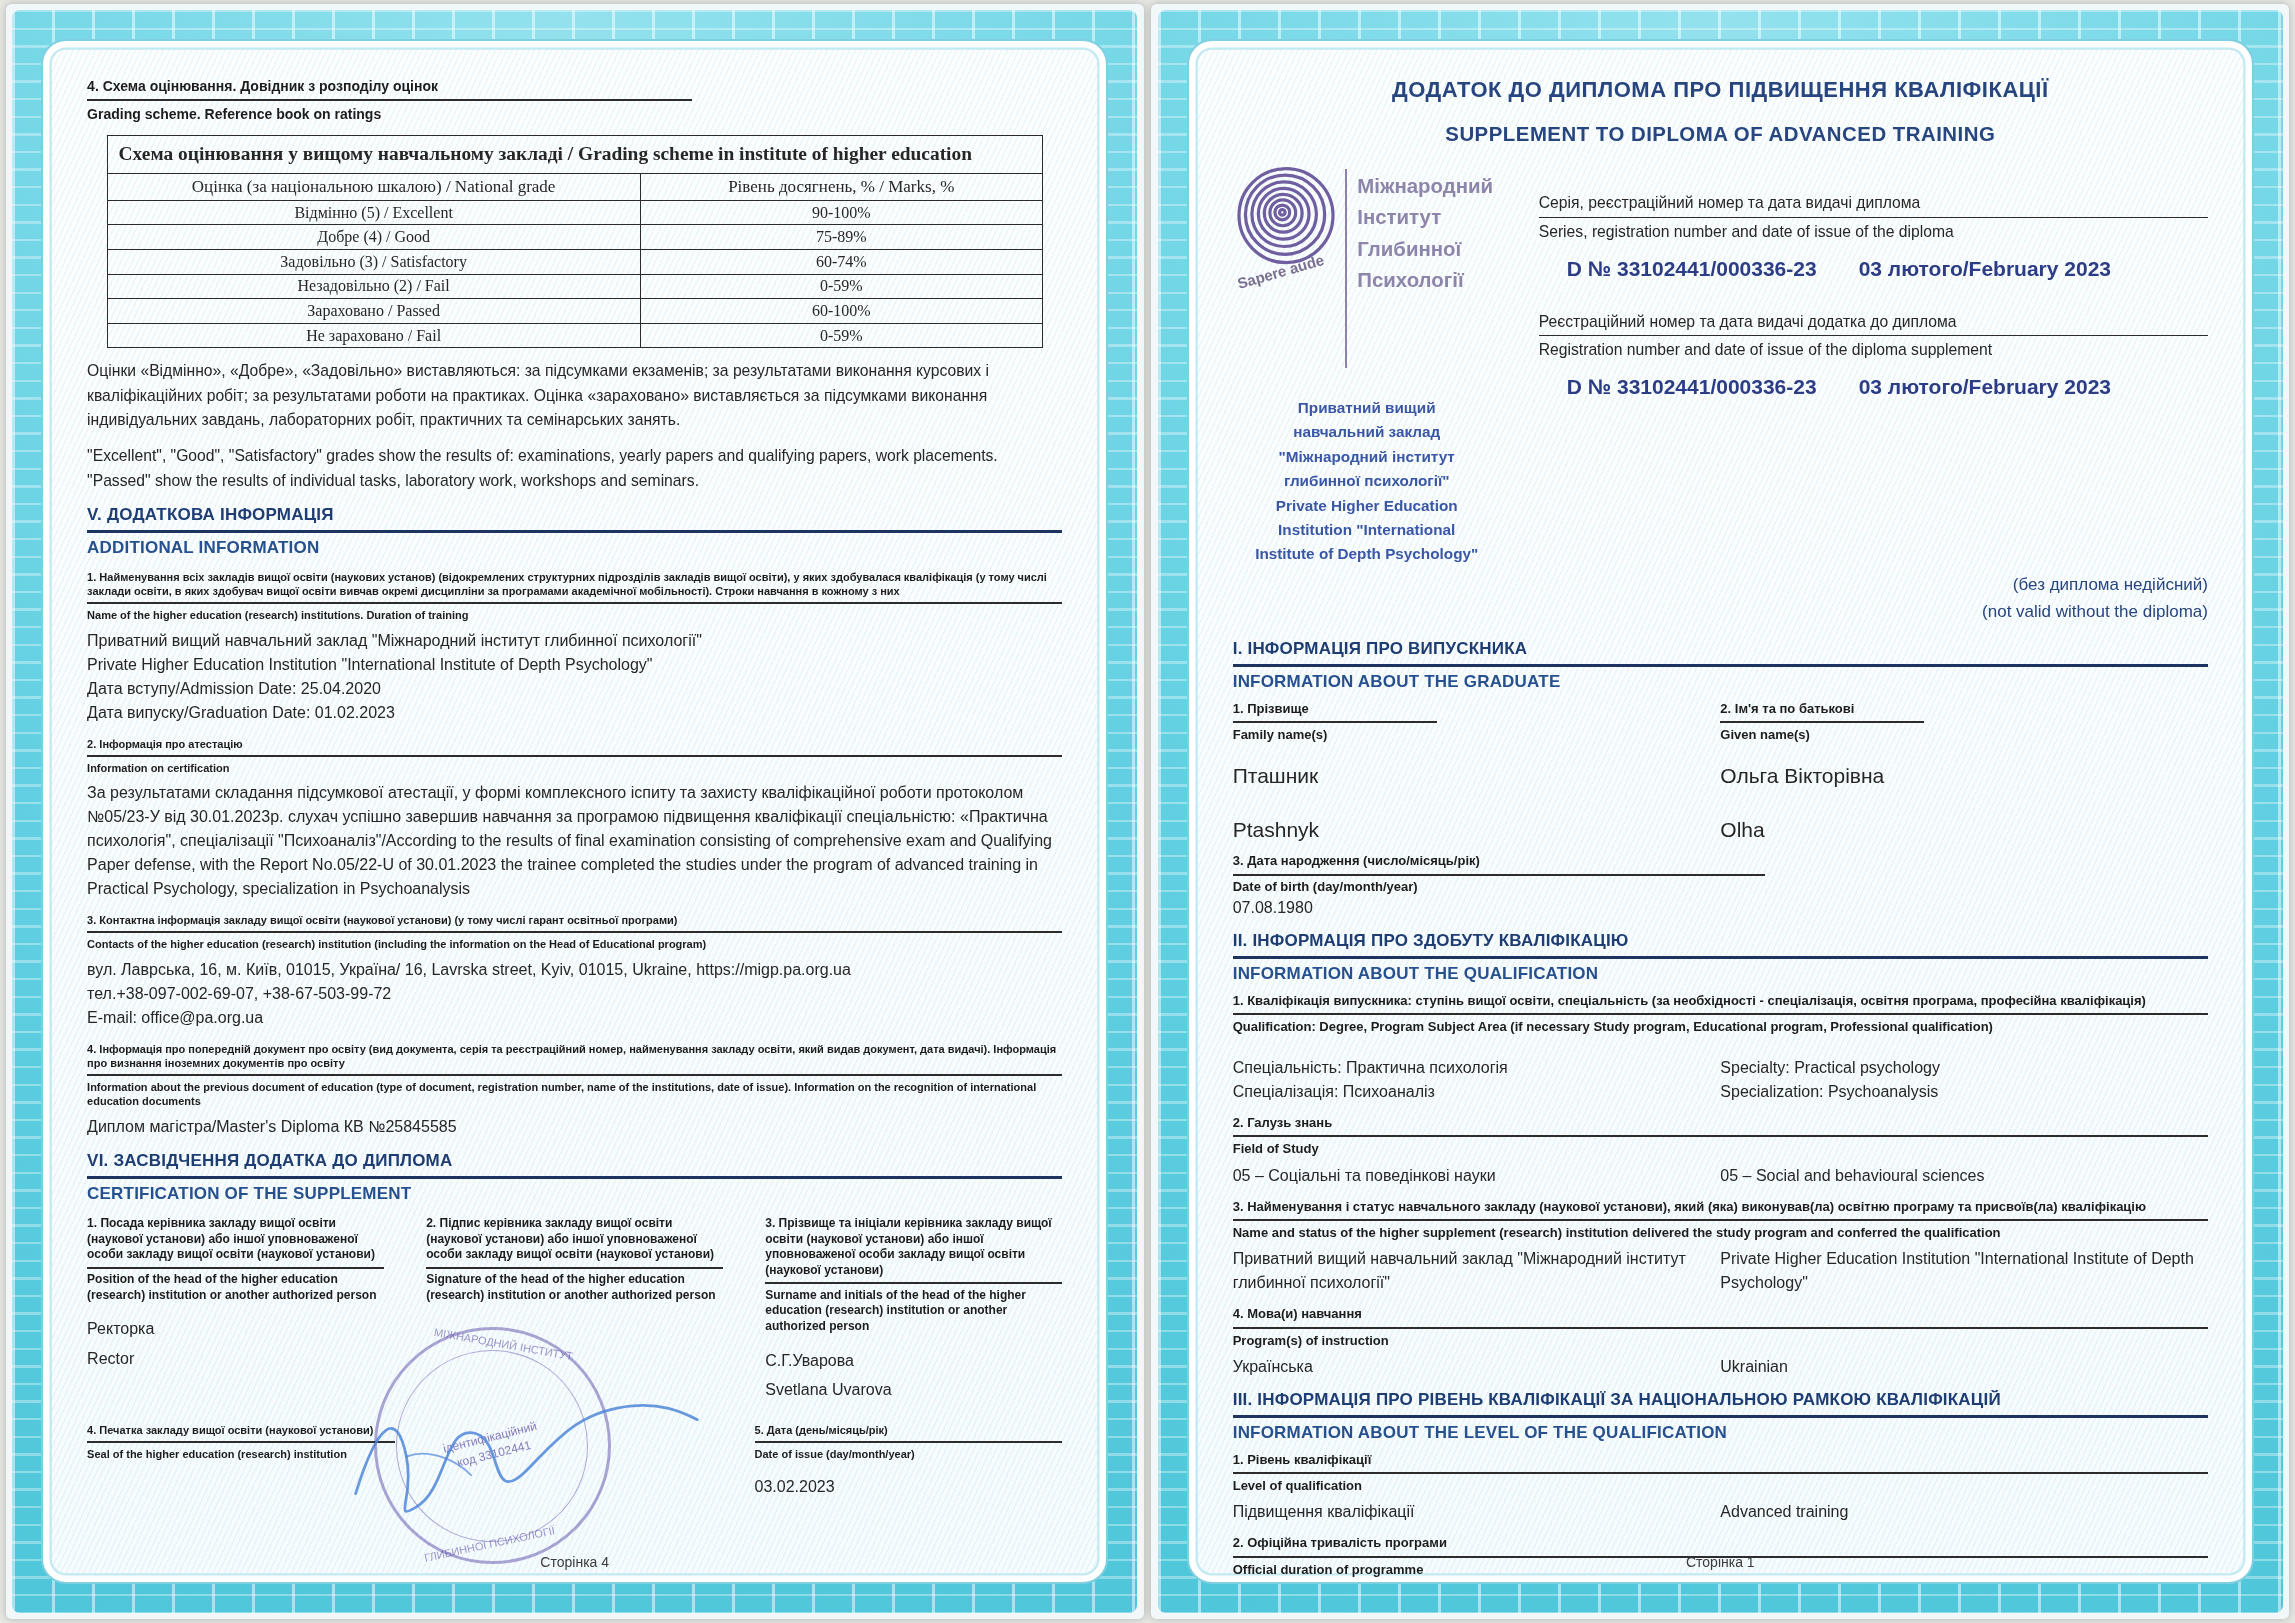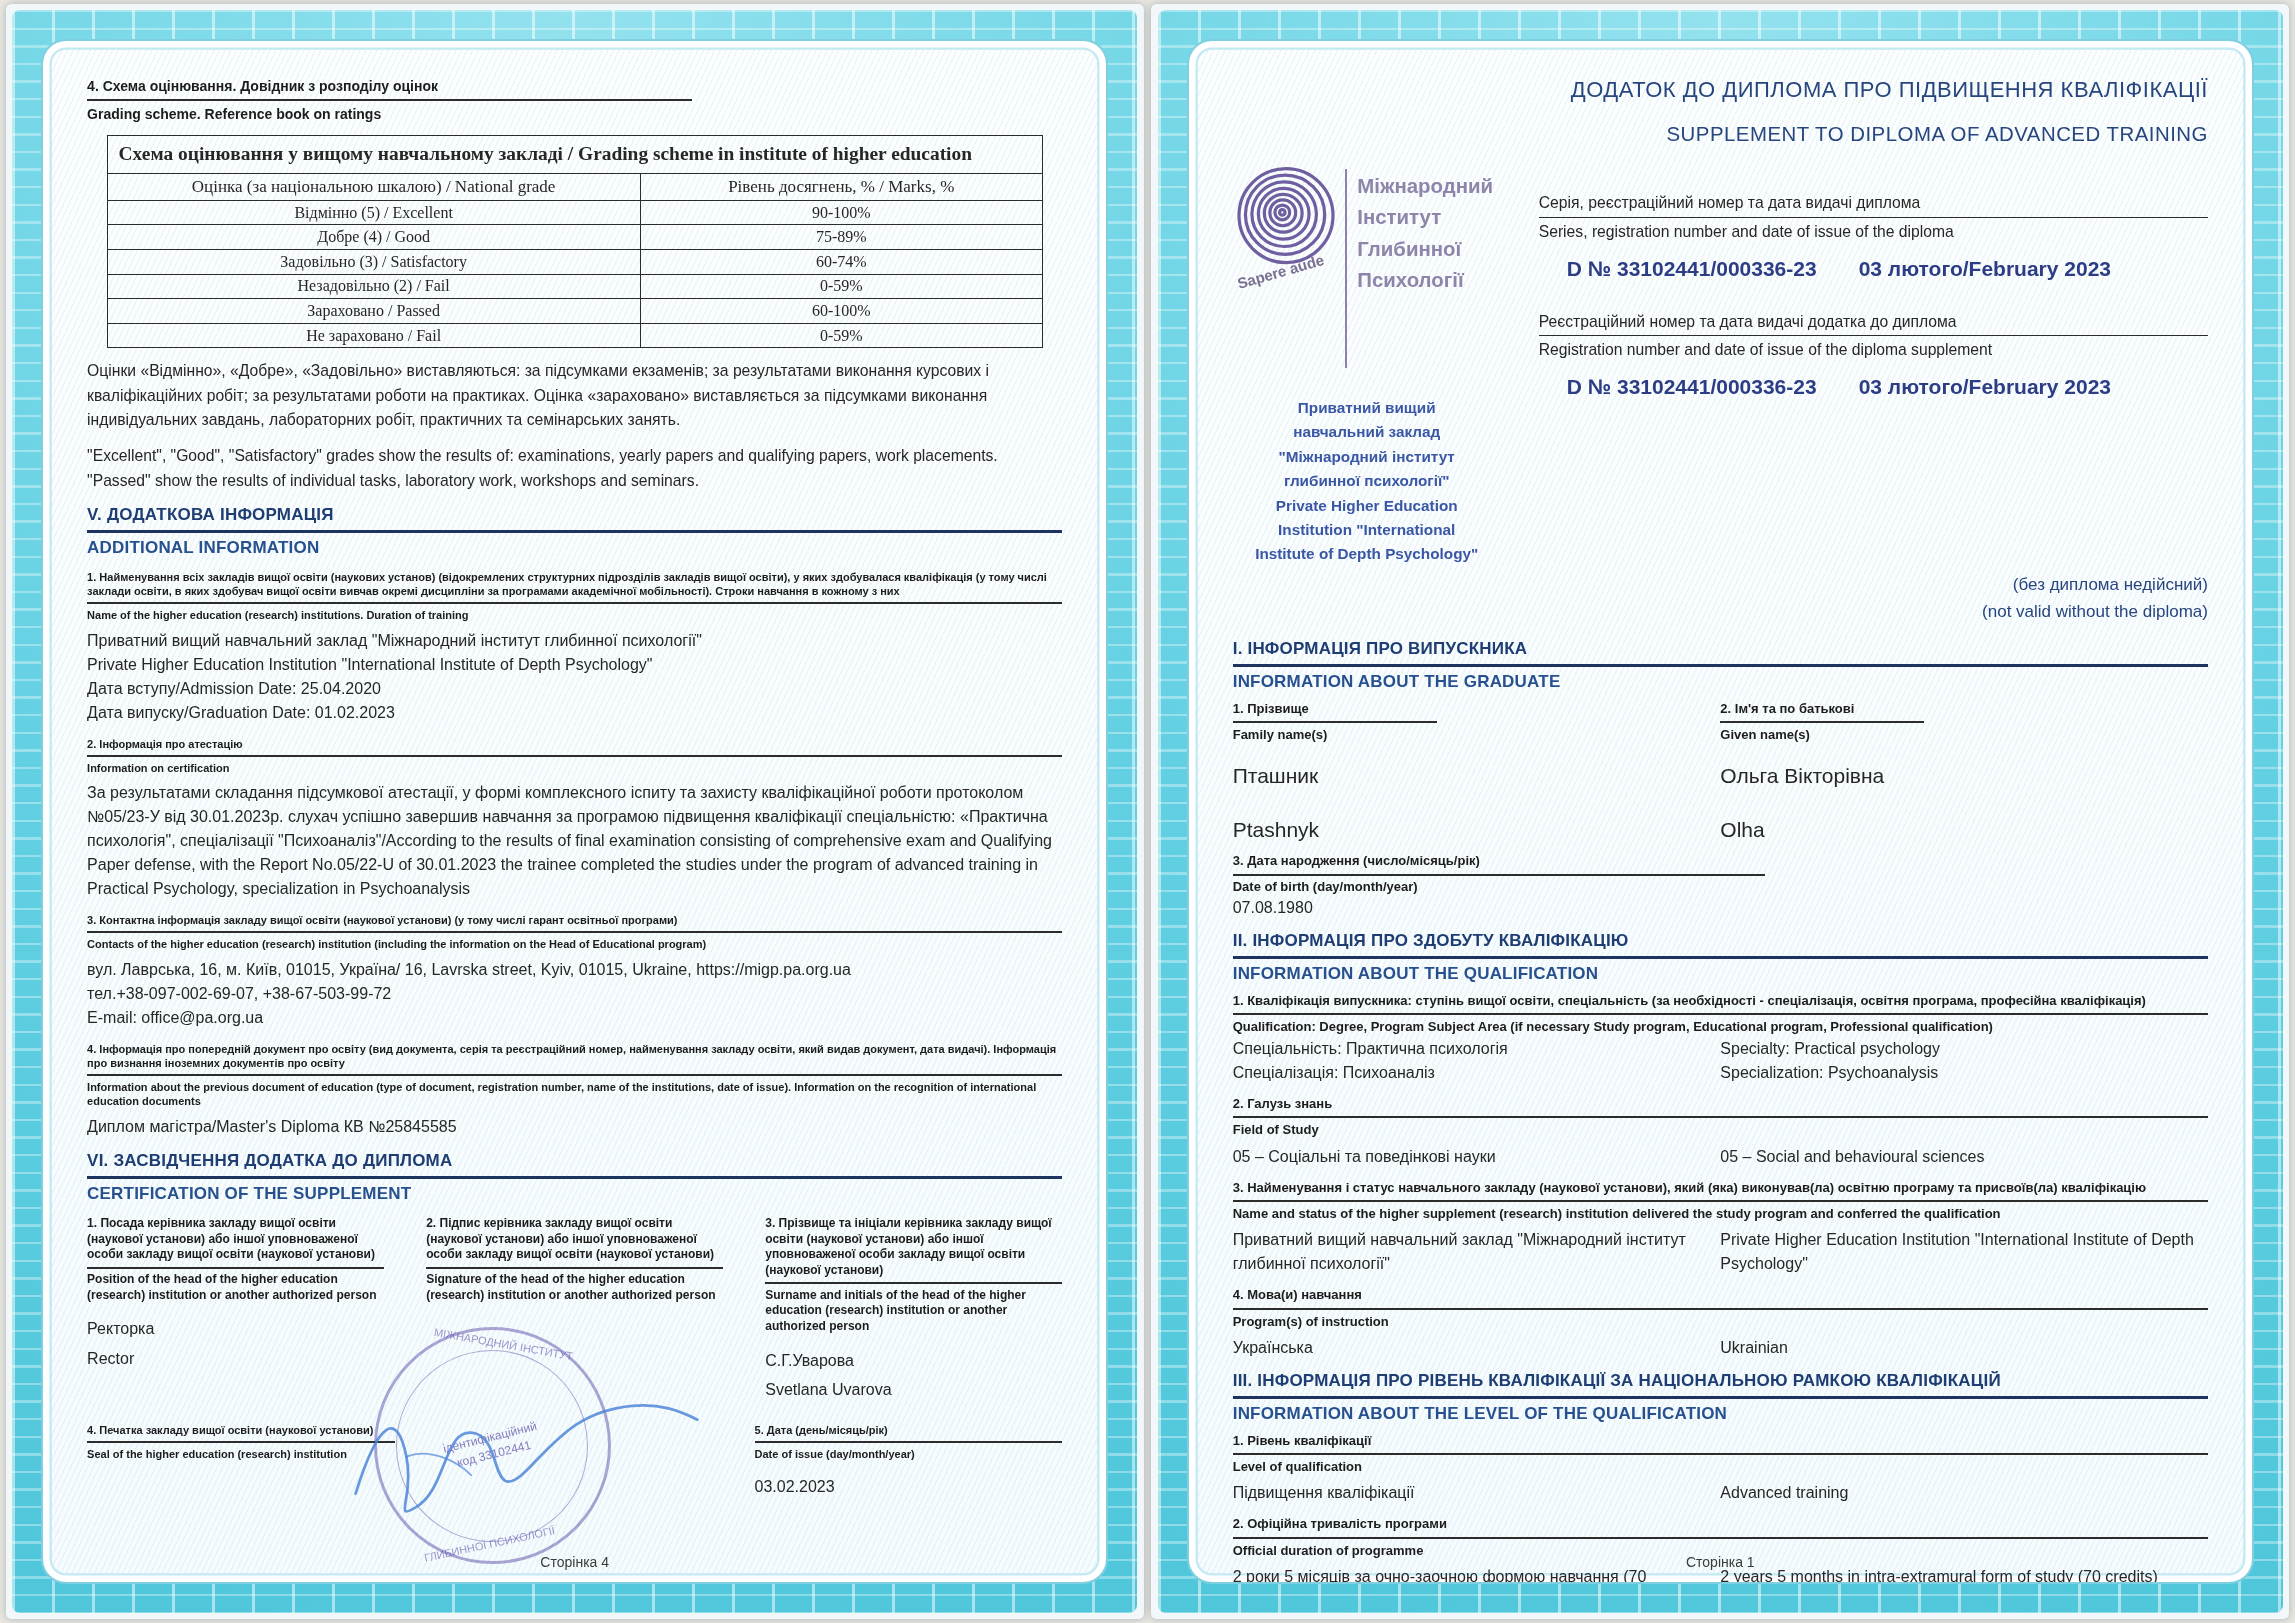--- a/index.html
+++ b/index.html
@@ -64,21 +64,21 @@
     border:1.9px solid rgba(112,94,178,.5);
     display:flex;flex-direction:column;align-items:center;justify-content:center;
     color:rgba(100,82,170,.75);font-size:12px;text-align:center;line-height:1.4;
     transform:rotate(-14deg);
   }
   .stamp-arc{position:absolute;color:rgba(100,82,170,.6);font-size:11px;white-space:nowrap;}
   .arc-t{top:8.3px;left:56px;transform:rotate(10deg);}
   .arc-b{bottom:11px;left:46px;transform:rotate(-12deg);}
   .signature-svg{position:absolute;left:250px;top:139px;pointer-events:none;}
   
-  .r-title{ text-align:right;font-weight:normal;color:#27457e;letter-spacing:0.5px; }
+  .r-title{ text-align:center;font-weight:bold;color:#27457e;letter-spacing:0.5px; }
   .r-title .t1{font-size:22px;margin-bottom:19.4px;}
   .r-title .t2{font-size:20.4px;margin-bottom:18.5px;}
   .hdr{display:flex;margin-bottom:3.7px;}
   .hdr-left{width:278px;flex:0 0 auto;}
   .logo-row{display:flex;align-items:flex-start;}
   .logo-spiral{position:relative;width:106px;height:106px;flex:0 0 auto;}
   .logo-motto{color:#7a7090;font-weight:bold;font-size:15px;transform:rotate(-16deg);margin:-15.7px 0 0 2.8px;display:inline-block;}
   .logo-div{width:1.9px;background:#8c82ad;height:199px;margin:4.6px 10.2px 0 6.5px;flex:0 0 auto;}
   .logo-name{color:#8d85aa;font-weight:bold;font-size:20.4px;line-height:1.55;white-space:pre-line;padding-top:6.5px;}
   .inst-block{
@@ -356,21 +356,21 @@
         <div class="blk" style="margin-bottom:8.3px">
           <div class="sec-ua">II. ІНФОРМАЦІЯ ПРО ЗДОБУТУ КВАЛІФІКАЦІЮ</div>
           <div class="sec-rule"></div>
           <div class="sec-en">INFORMATION ABOUT THE QUALIFICATION</div>
         </div>
 
         <div class="fld">
           <div class="lbl">1. Кваліфікація випускника: ступінь вищої освіти, спеціальність (за необхідності - спеціалізація, освітня програма, професійна кваліфікація)</div>
           <div class="rule"></div>
           <div class="lbl">Qualification: Degree, Program Subject Area (if necessary Study program, Educational program, Professional qualification)</div>
-          <div class="two" style="margin-top:1px">
+          <div class="two" style="margin-top:20px">
             <div>
               <div class="val">Спеціальність: Практична психологія</div>
               <div class="val">Спеціалізація:  Психоаналіз</div>
             </div>
             <div>
               <div class="val">Specialty: Practical psychology</div>
               <div class="val">Specialization: Psychoanalysis</div>
             </div>
           </div>
         </div>

